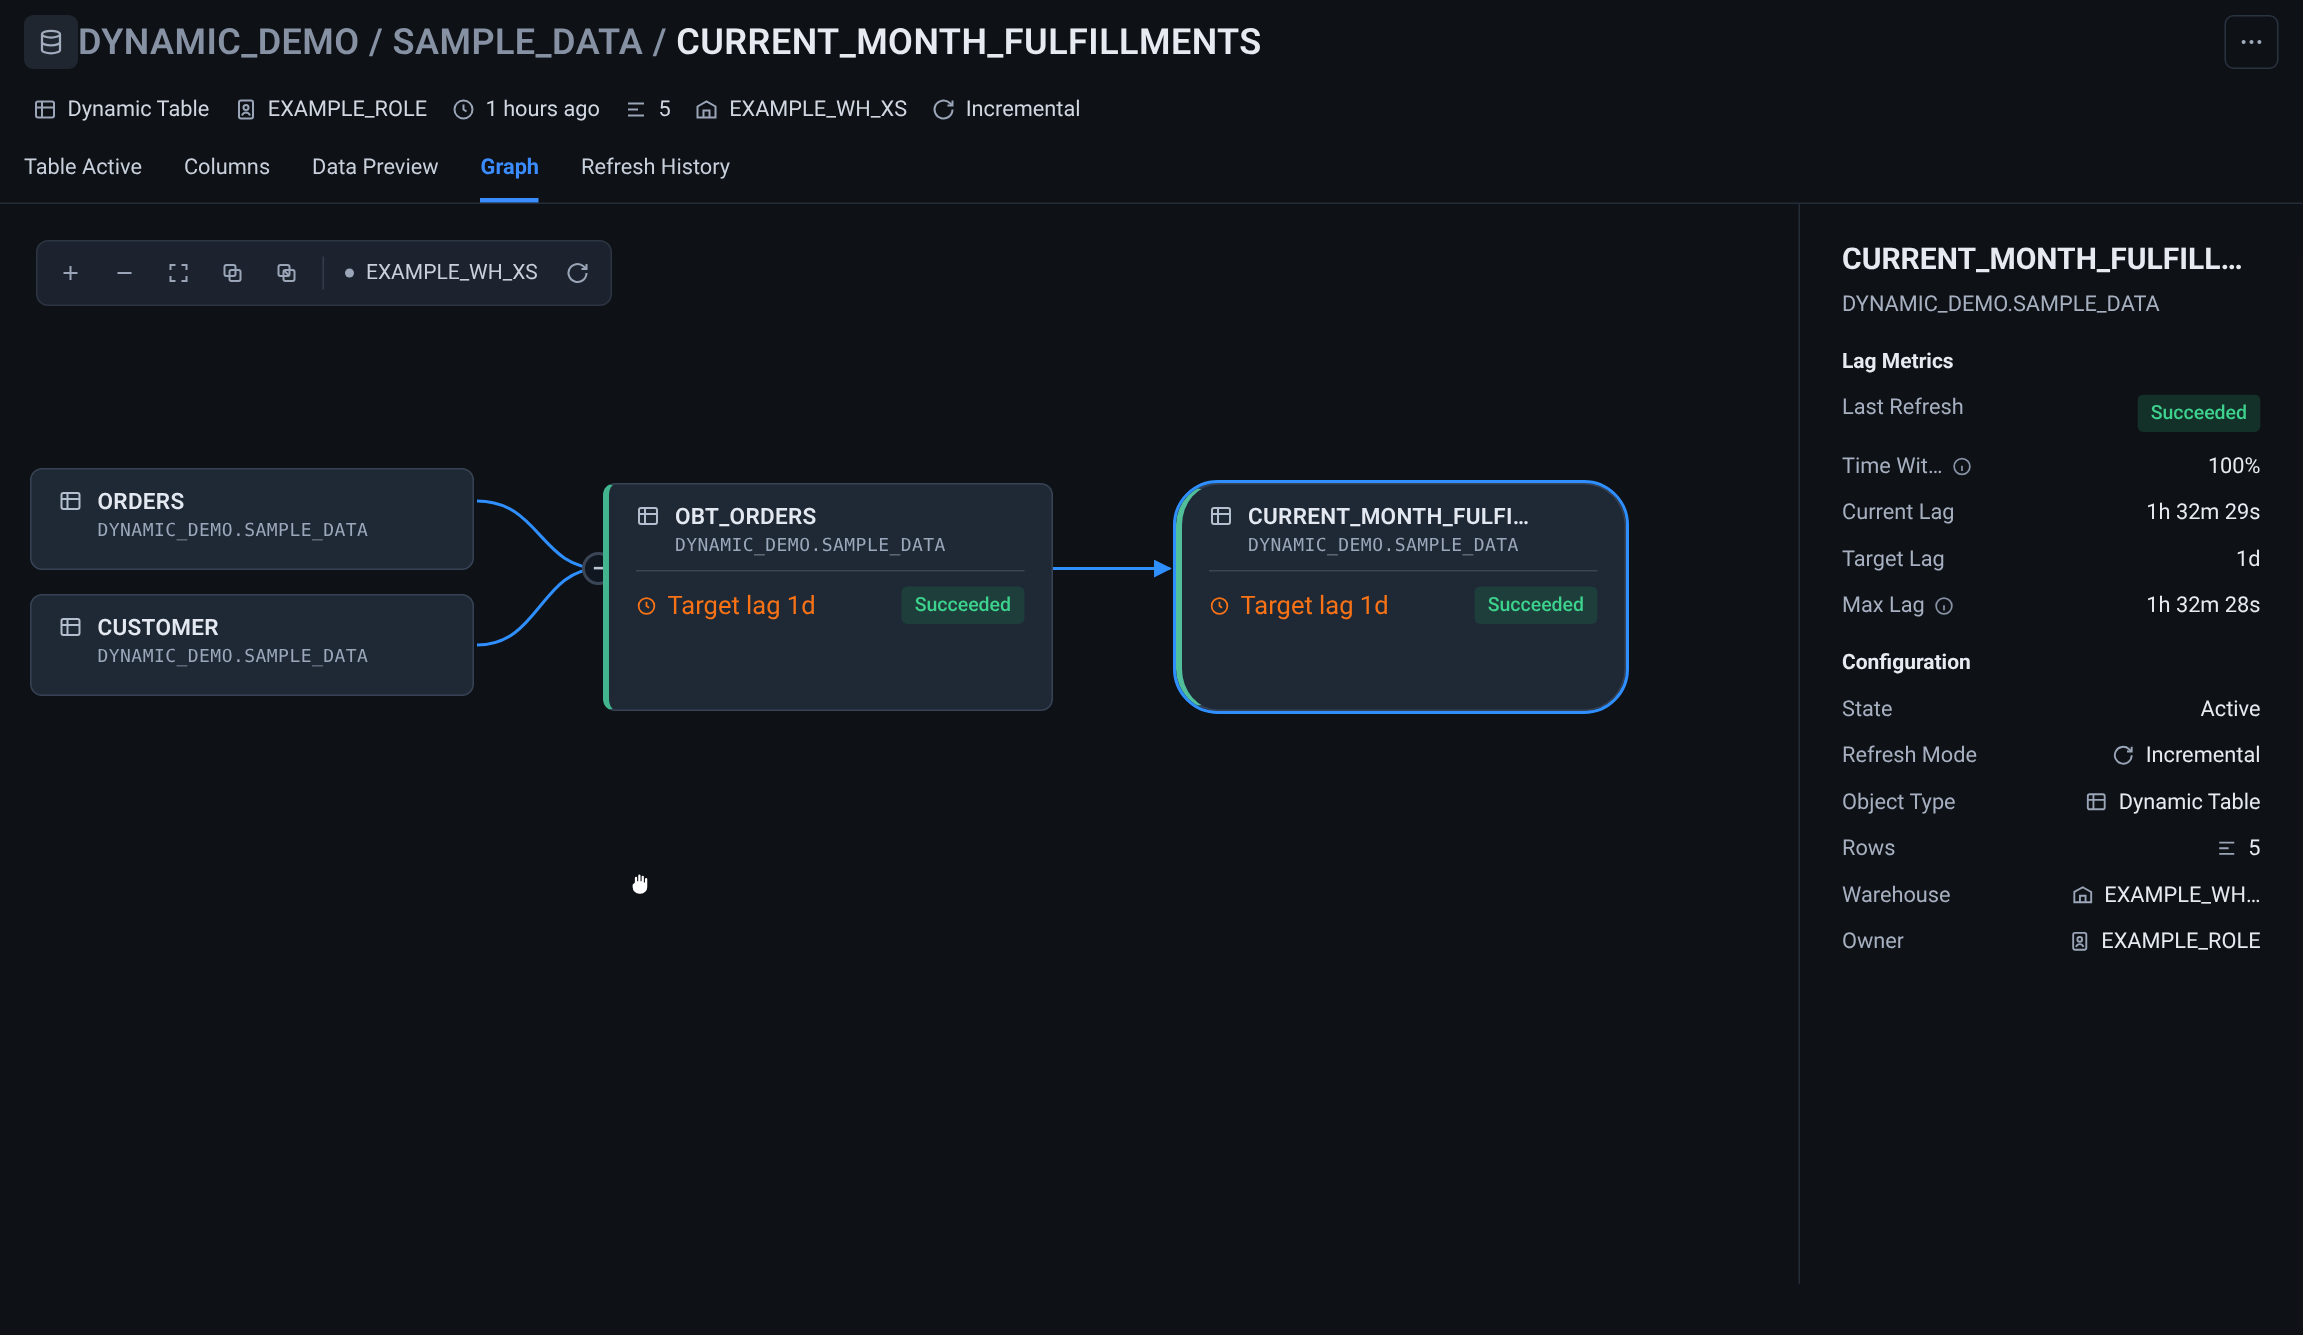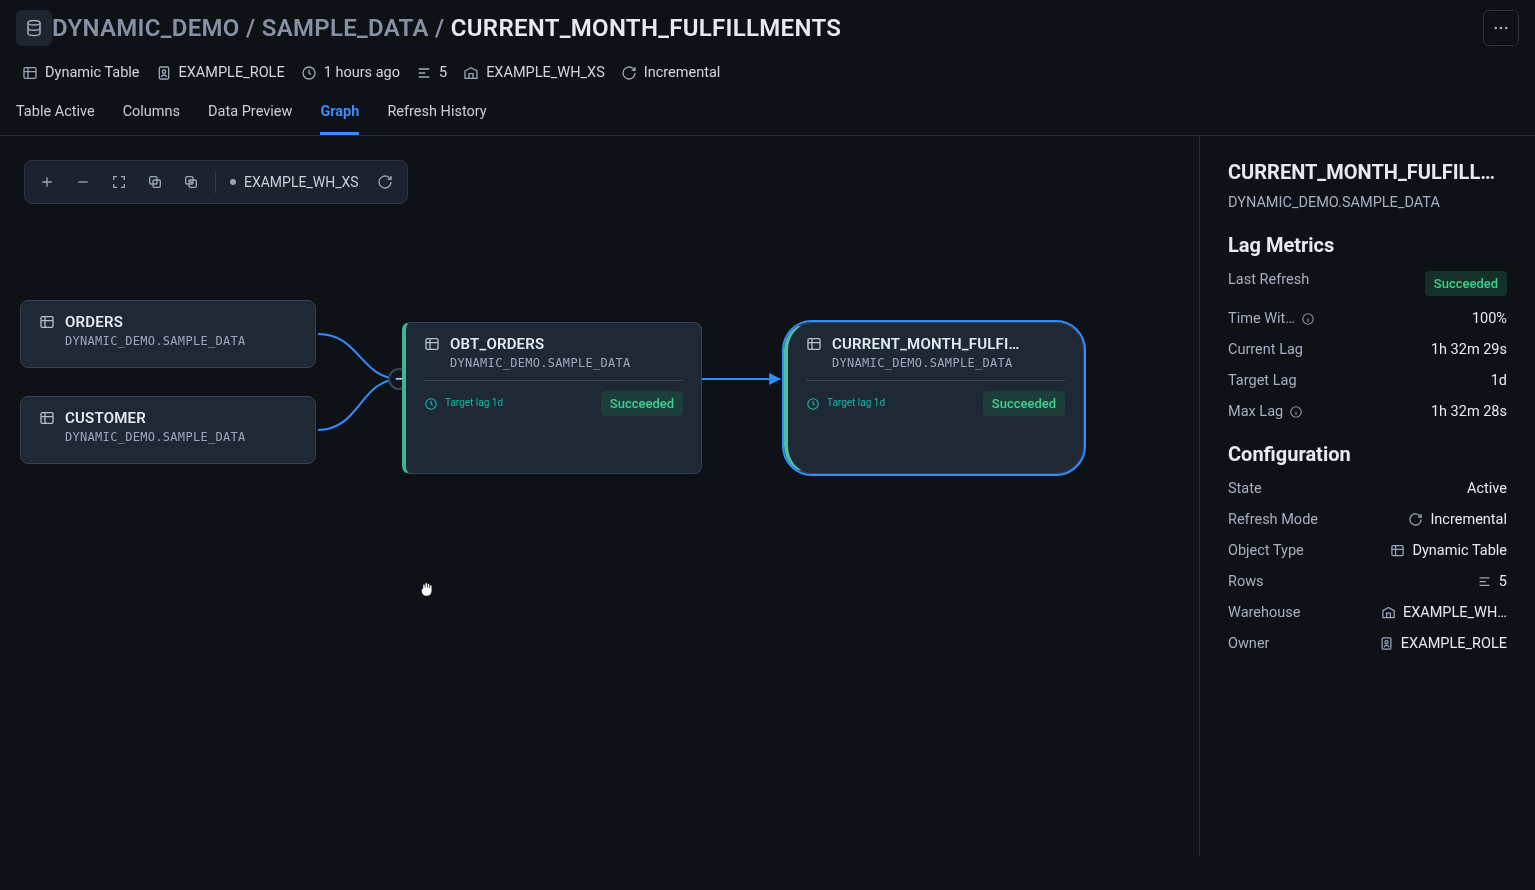--- a/index.html
+++ b/index.html
@@ -137,21 +137,21 @@
   padding: 12px 18px;
   width: 300px;
 }
 .node.small { height: 68px; width: 296px; }
 .node.big { height: 152px; }
 .node.big .body { border-top: 1px solid #394454; margin-top: 10px; padding-top: 10px; display:flex; justify-content:space-between; align-items:center;}
 .node .title-row { display:flex; align-items:center; gap:10px; }
 .node .title-row .ic { color:#b3becf; }
 .node .name { color:#e4e9f1; font-size:15px; font-weight:600; letter-spacing:0.2px;}
 .node .sub { color:#9ba7ba; font-size:12px; font-family: "SFMono-Regular", Consolas, monospace; margin-left:26px; margin-top:3px; letter-spacing:0.3px;}
-.node .lag { display:flex; gap:7px; color:#14b8a6; font-size:10px; }
+.node .lag { display:flex; align-items:center; gap:7px; color:#f97316; font-size:17px; }
 .status-badge {
   background: rgba(26,88,65,.45);
   color: #3dd28d;
   border-radius: 4px;
   padding: 5px 9px;
   font-size: 13px;
   font-weight: 500;
 }
 .node.big.accent { border-left: 4px solid #42b58f; }
 .node.big.selected {
@@ -193,21 +193,21 @@
   margin-top: 28px;
   border-bottom: 1px solid #242c38;
 }
 .sp-tab {
   padding: 4px 0 12px 0; color:#c8d0dc; font-size:14.5px; cursor:pointer;
   border-bottom: 3px solid transparent;
 }
 .sp-tab.active { color:#3b8cff; border-bottom-color:#3b8cff; }
 
 .section-h {
-  font-size: 20px; font-weight: 700; color:#e7ebf1;
+  font-size: 14px; font-weight: 700; color:#e7ebf1;
   margin-top: 22px; margin-bottom: 6px;
 }
 .kv { display:flex; justify-content:space-between; align-items:flex-start; margin-top: 14px; font-size:14.5px; }
 .kv .k { color:#a6b0c0; display:flex; align-items:center; gap:6px; max-width: 130px; white-space:nowrap; overflow:hidden; text-overflow:ellipsis;}
 .kv .v { color:#e7ebf1; display:flex; align-items:center; gap:7px; max-width: 150px; white-space:nowrap; overflow:hidden; text-overflow:ellipsis;}
 .kv .ic { color:#9aa6b8; display:inline-flex; }
 .info-ic { color:#8691a4; }
 
 
 .grab-cursor {
@@ -360,21 +360,21 @@
           <path d="M0 0 L10 5 L0 10 z" fill="#2f8fff"></path>
         </marker>
       </defs>
       <path d="M318 198 C360 198 360 243 400 243" stroke="#2f8fff" stroke-width="2" fill="none"></path>
       <path d="M318 294 C360 294 360 243 400 243" stroke="#2f8fff" stroke-width="2" fill="none"></path>
       <path d="M700 243 L780 243" stroke="#2f8fff" stroke-width="2" fill="none" marker-end="url(#arrow)"></path>
     </svg>
 
     <div class="canvas">
 
-      <div class="node small" style="left:20px; top:164px;">
+      <div class="node small" style="left:20px; top:176px;">
         <div class="title-row">
           <span class="ic">
               <svg width="16" height="16" viewBox="0 0 24 24" fill="none" stroke="currentColor" stroke-width="2">
                 <rect x="3" y="4" width="18" height="16" rx="2"></rect>
                 <path d="M3 10h18M9 4v16"></path>
               </svg>
             </span>
           <span class="name">ORDERS</span>
         </div>
         <div class="sub">DYNAMIC_DEMO.SAMPLE_DATA</div>

